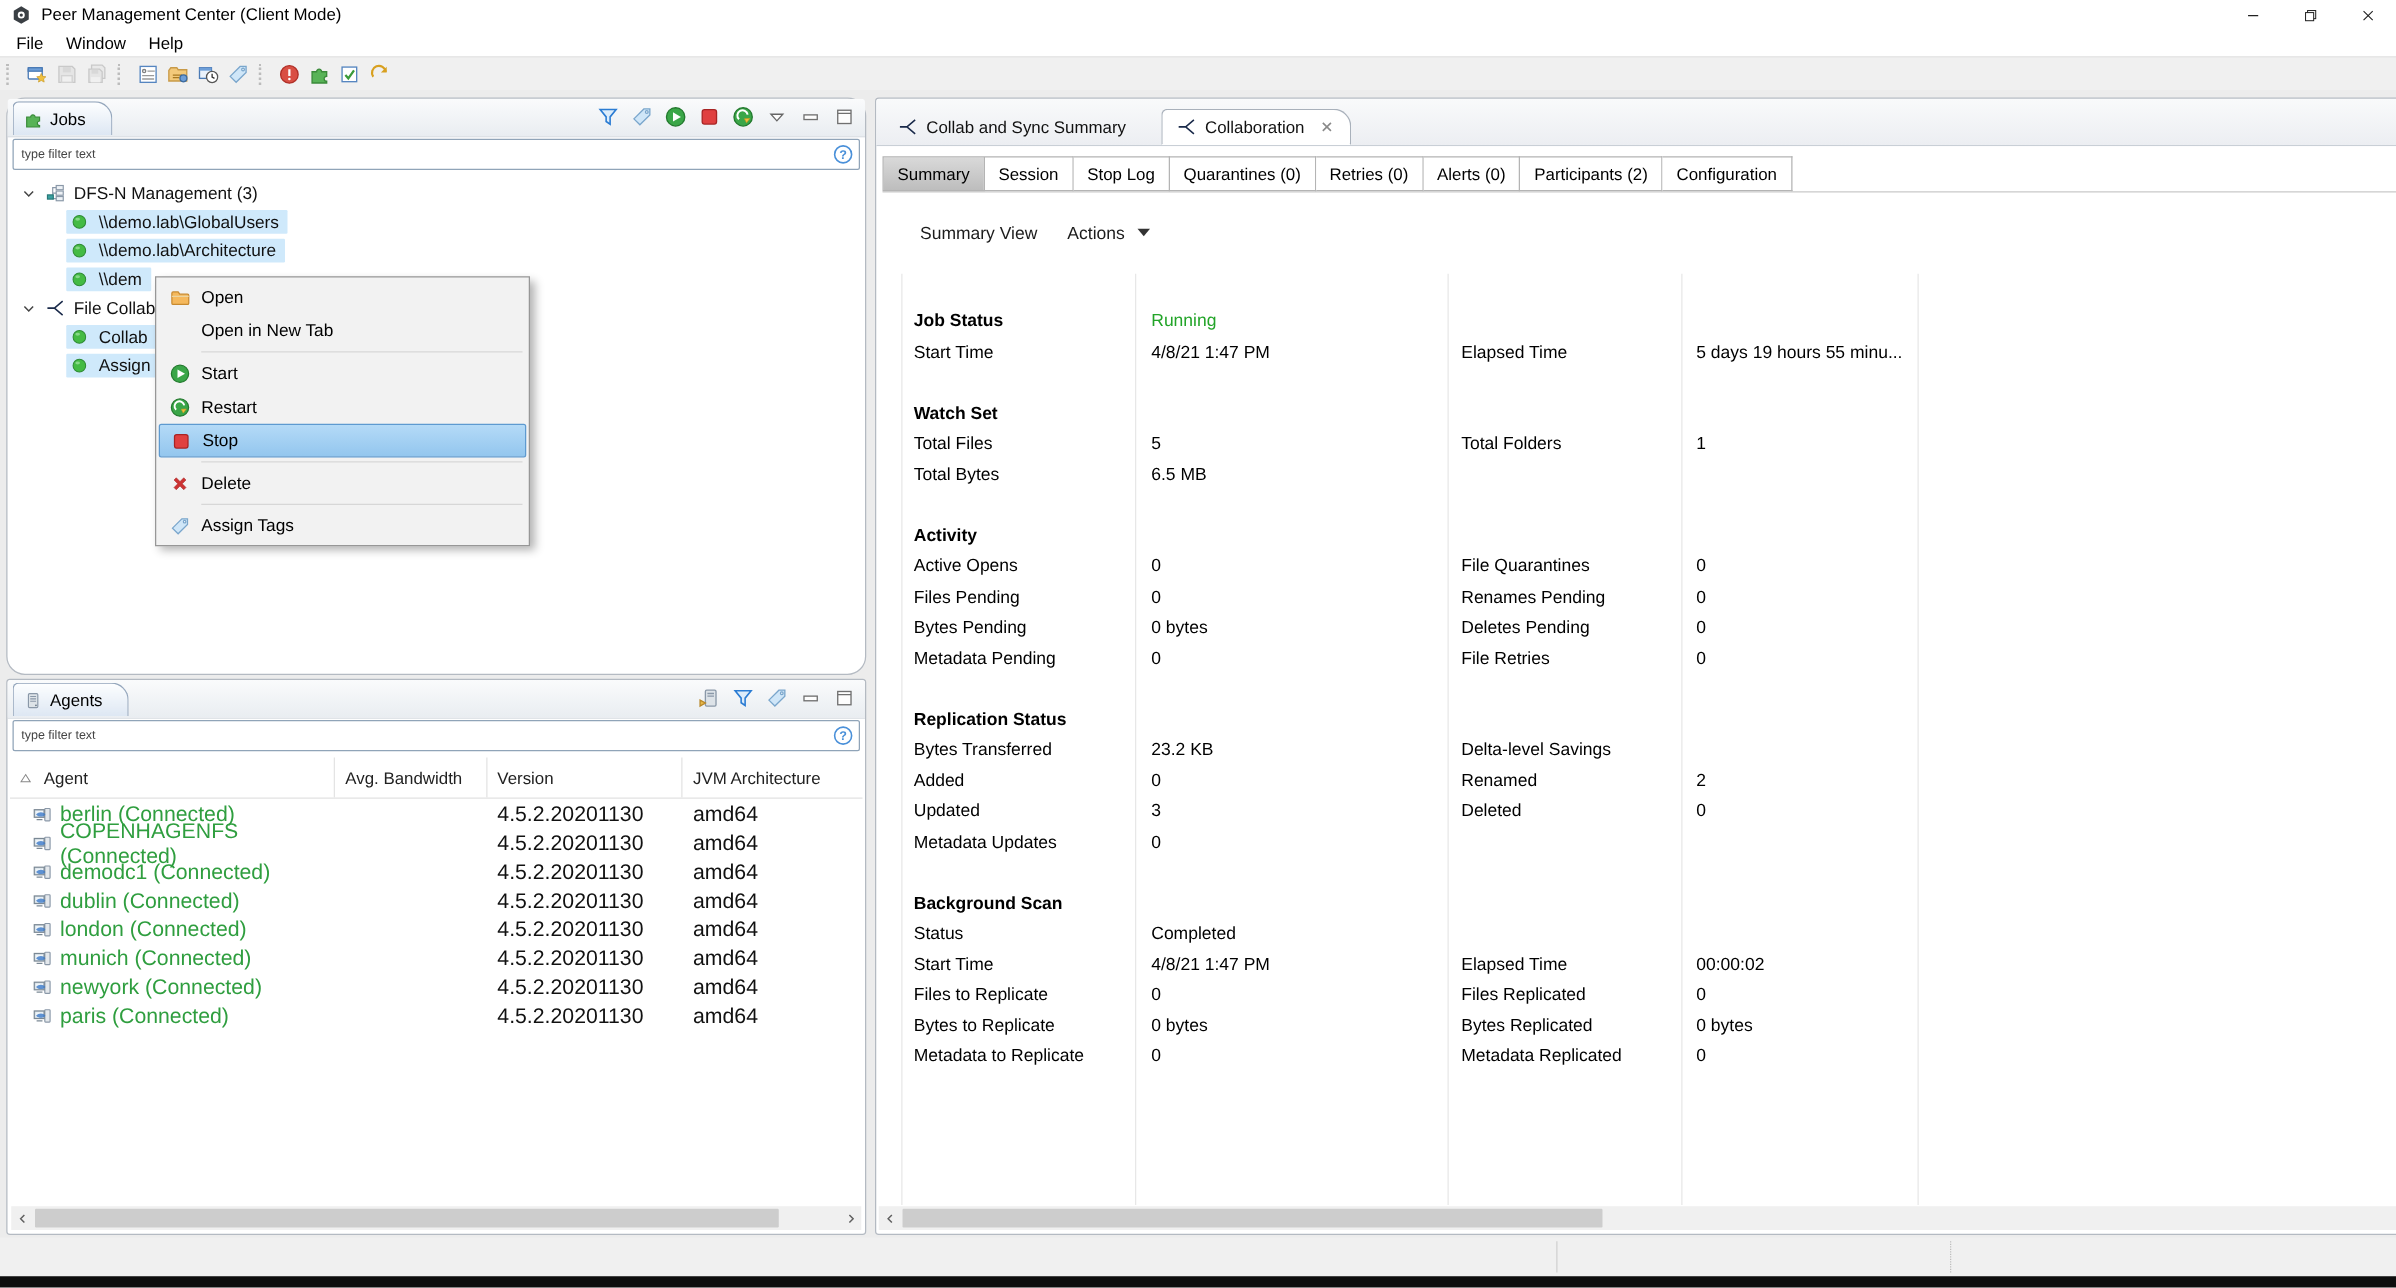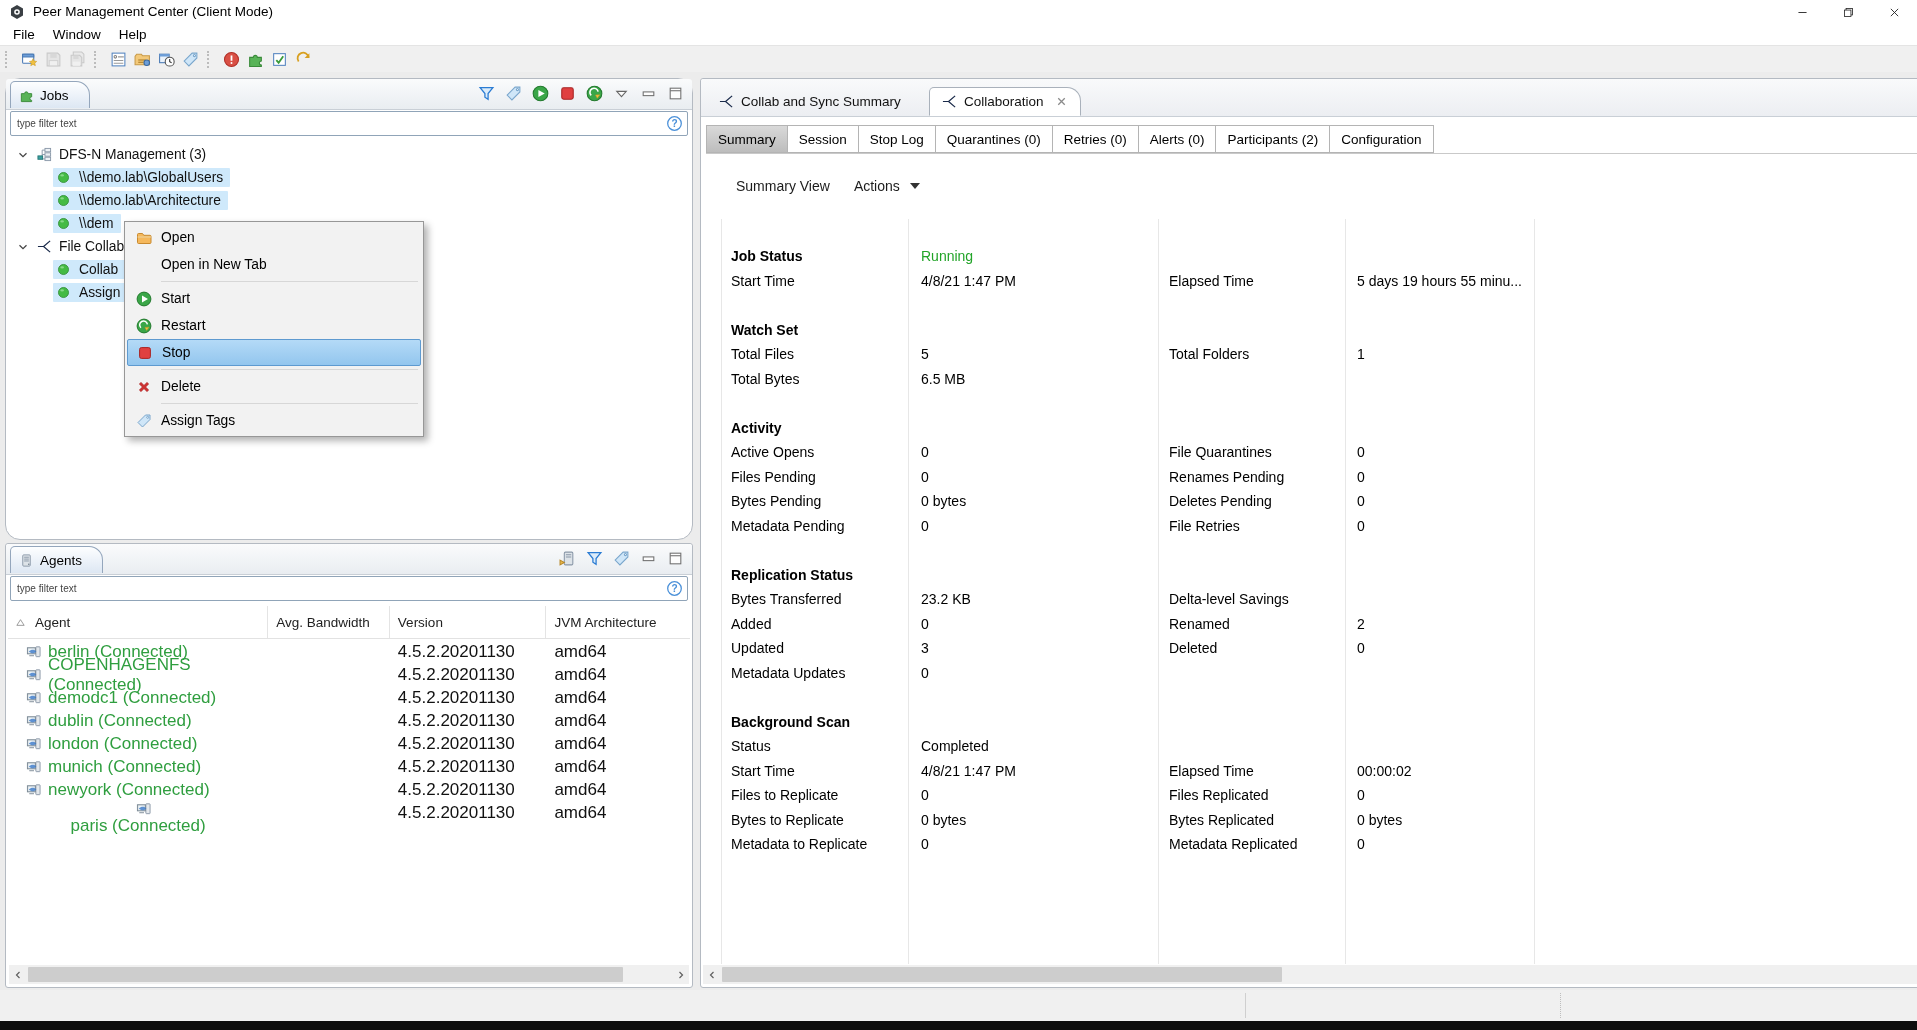--- a/index.html
+++ b/index.html
@@ -613,21 +613,21 @@
                 <path d="M3 8c2.5-2.5 6-2.5 8 0-2 2.5-5.5 2.5-8 0z" fill="#3a78c8" opacity=".8"></path>
               </svg>
             </span>
             <span class="agent-name">newyork (Connected)</span>
           </div>
           <div class="acell c1"></div>
           <div class="acell c2">4.5.2.20201130</div>
           <div class="acell c3">amd64</div>
         </div>
         <div class="agent-row">
-          <div class="acell c0" style="padding-left: 0px; flex-direction: column;">
+          <div class="acell c0" style="padding-left: 0px;">
             <span class="icon agent-ic" style="width: 15px; height: 15px;">
               <svg viewBox="0 0 16 16">
                 <rect x="10.5" y="3" width="4.5" height="10.5" rx=".6" fill="#e4e8ec" stroke="#8a98a8"></rect>
                 <rect x="1.5" y="4" width="8.5" height="6.5" fill="#c8d2da" stroke="#7a8894"></rect>
                 <rect x="2.5" y="5" width="6.5" height="4.5" fill="#eef4f8"></rect>
                 <path d="M3.5 12.5h5" stroke="#7a8894"></path>
                 <path d="M3 8c2.5-2.5 6-2.5 8 0-2 2.5-5.5 2.5-8 0z" fill="#3a78c8" opacity=".8"></path>
               </svg>
             </span>
             <span class="agent-name">paris (Connected)</span>

